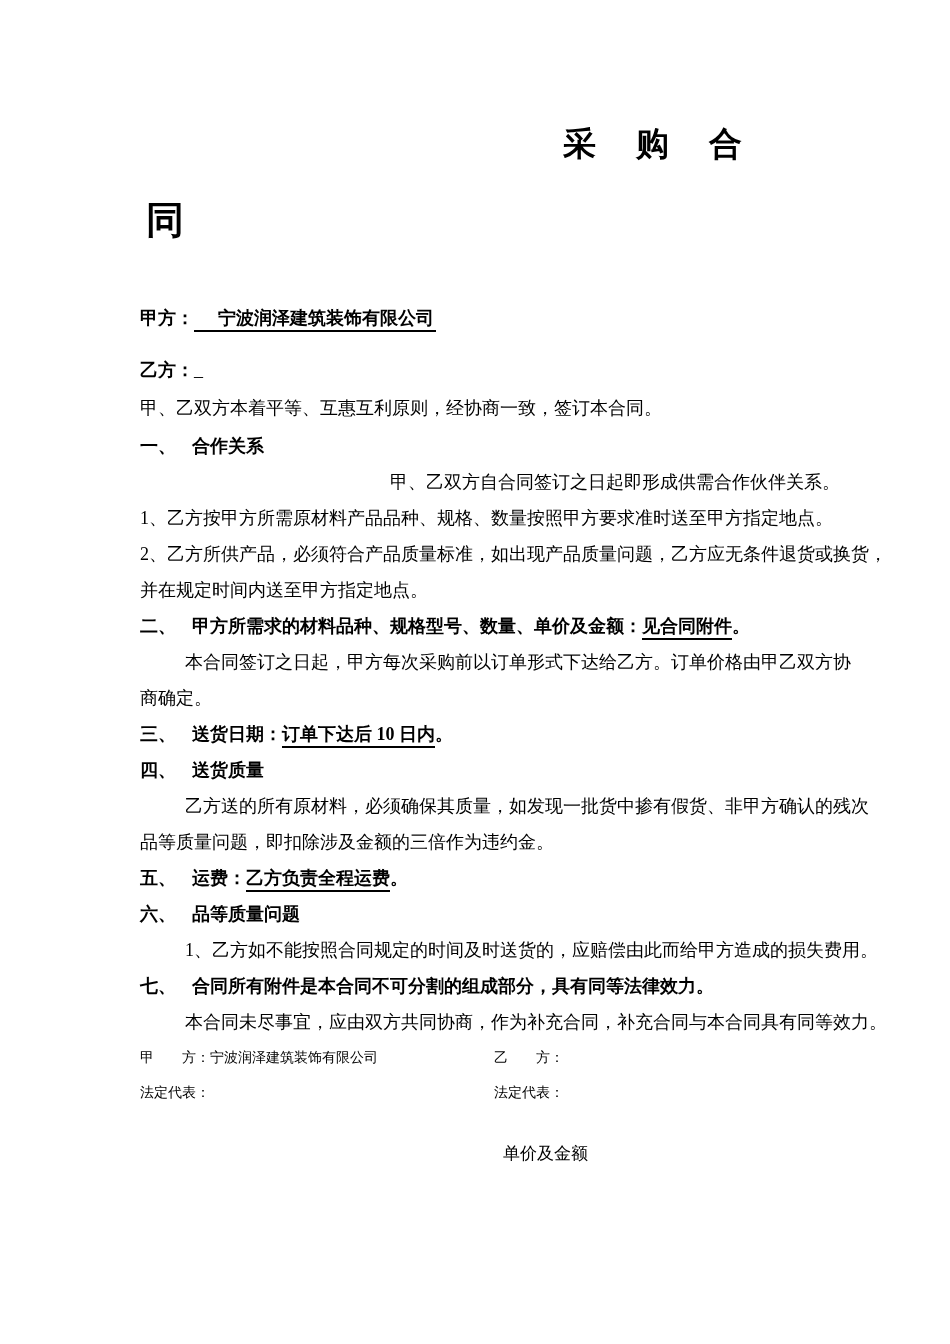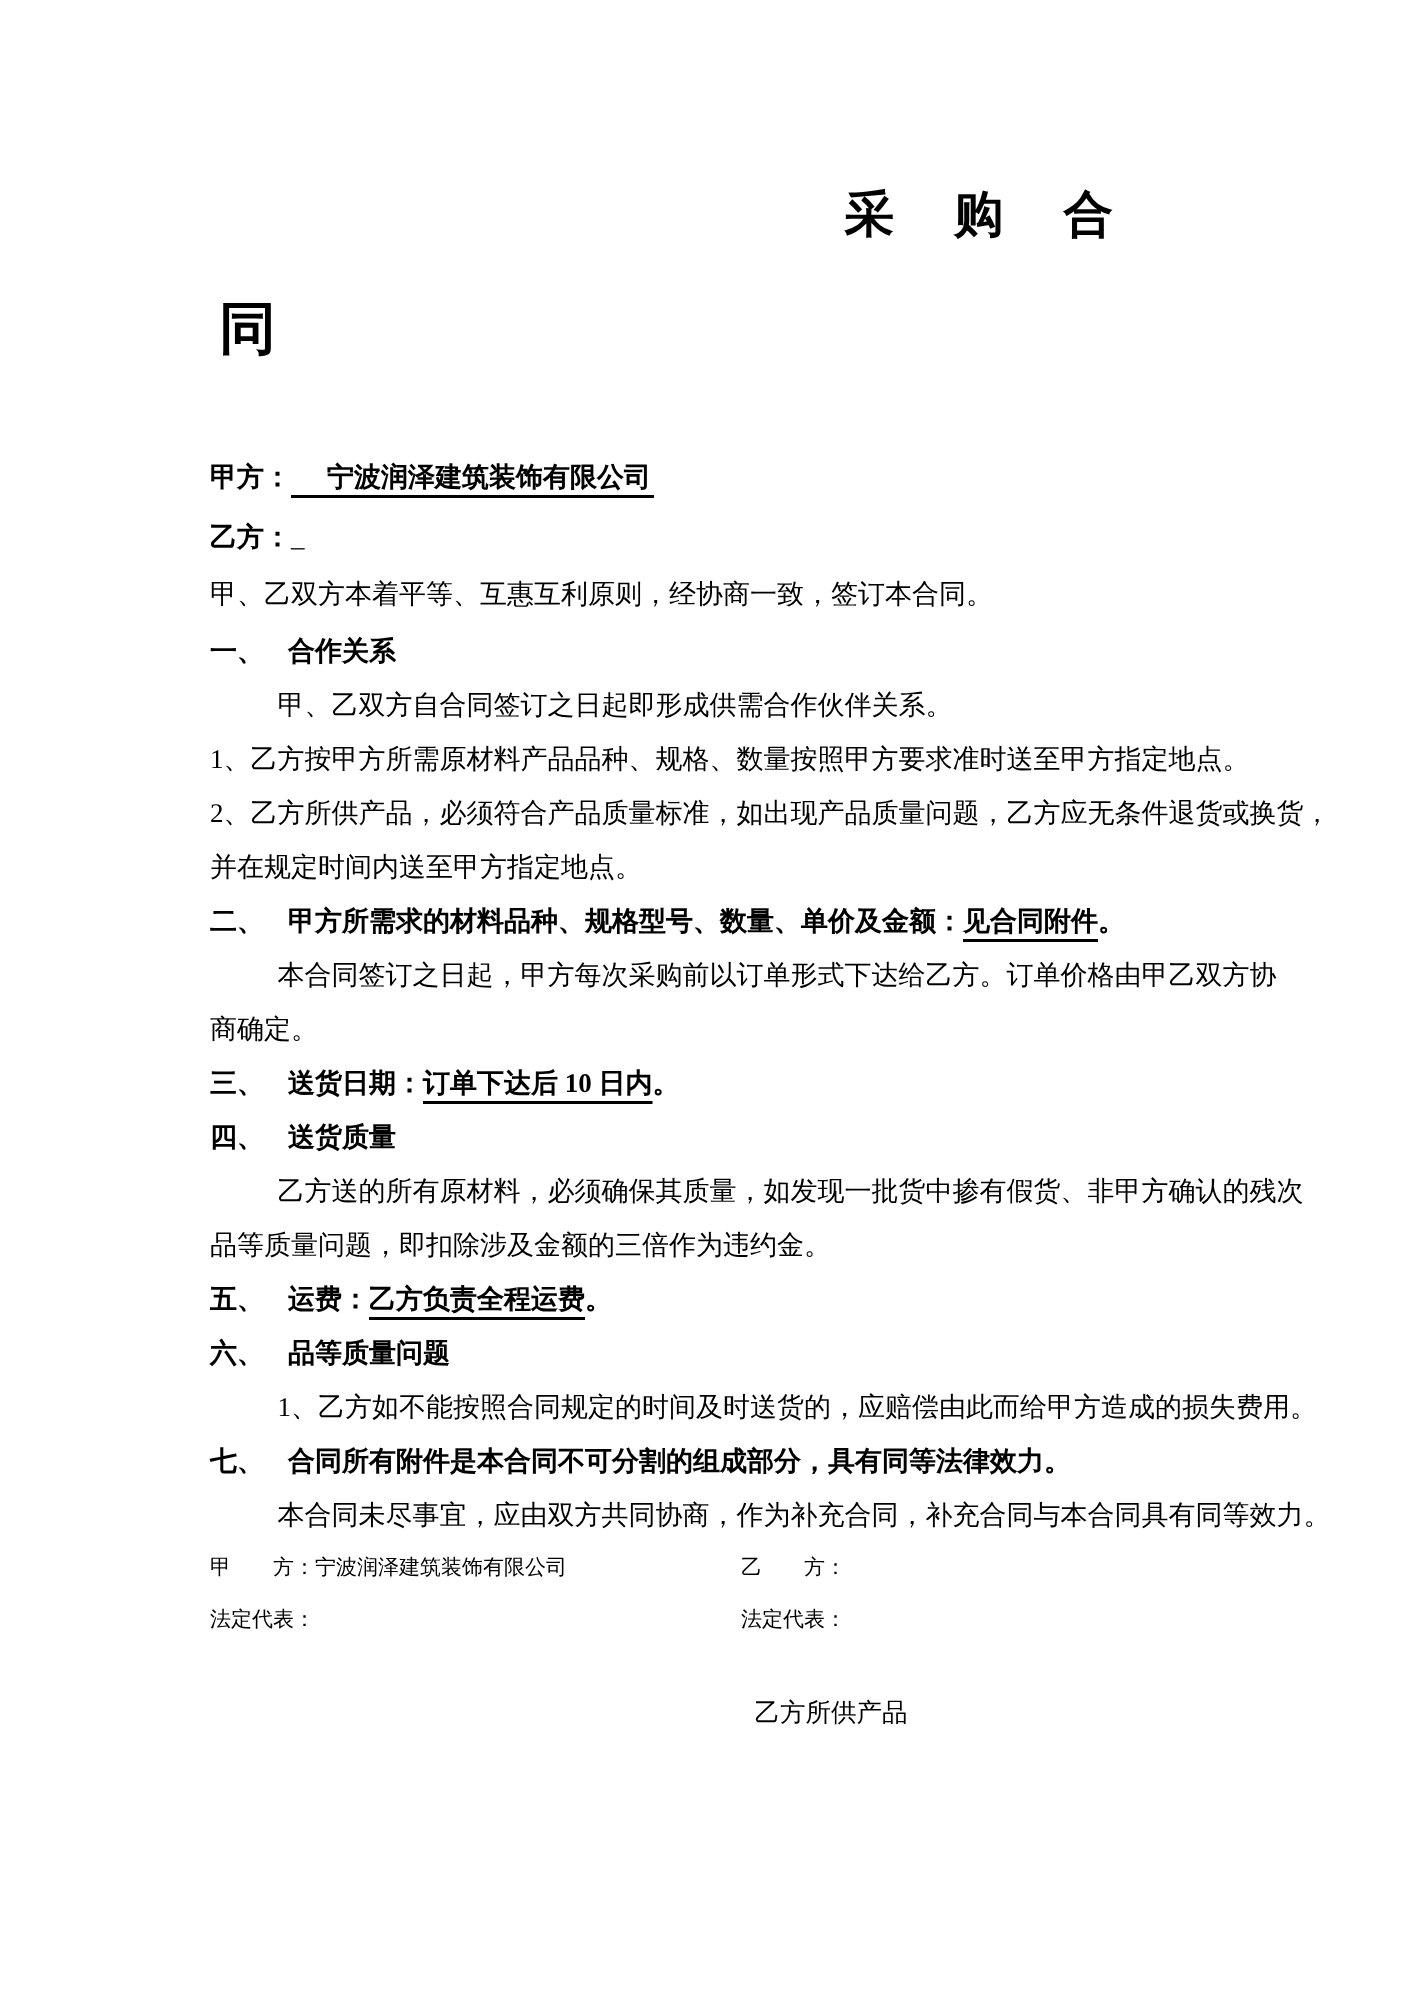--- a/index.html
+++ b/index.html
@@ -38,28 +38,28 @@
     padding-left: 6px;
     white-space: nowrap;
   }
   
   .row {
     font-size: 18px;
     line-height: 36px;
     white-space: nowrap;
   }
   .b { font-weight: bold; }
-  .ind { padding-left: 45px; }
+  .ind { padding-left: 45px; text-align: right; }
   .num {
     display: inline-block;
     width: 52px;
     font-weight: bold;
   }
   .mt30 { margin-top: 42px; }
-  .mt4  { margin-top: 4px; }
+  .mt4  { margin-top: 16px; }
   .mt2  { margin-top: 2px; }
   
   .u-phrase {
     display: inline-block;
     line-height: 23px;
     border-bottom: 2px solid #000000;
     font-weight: bold;
   }
   .u-company {
     display: inline-block;
@@ -147,16 +147,16 @@
     </div>
     <div class="row ind">本合同未尽事宜，应由双方共同协商，作为补充合同，补充合同与本合同具有同等效力。</div>
 
     <div class="sig-row">
       <span class="sig-left"><span>甲　　方：</span><span>宁波润泽建筑装饰有限公司</span></span><span class="sig-right">乙　　方：</span>
     </div>
     <div class="sig-row">
       <span class="sig-left">法定代表：</span><span class="sig-right">法定代表：</span>
     </div>
 
-    <div class="footer-row">乙方所供产品</div>
+    <div class="footer-row">单价及金额</div>
 
   </div>
 </div>
 
 </body></html>

